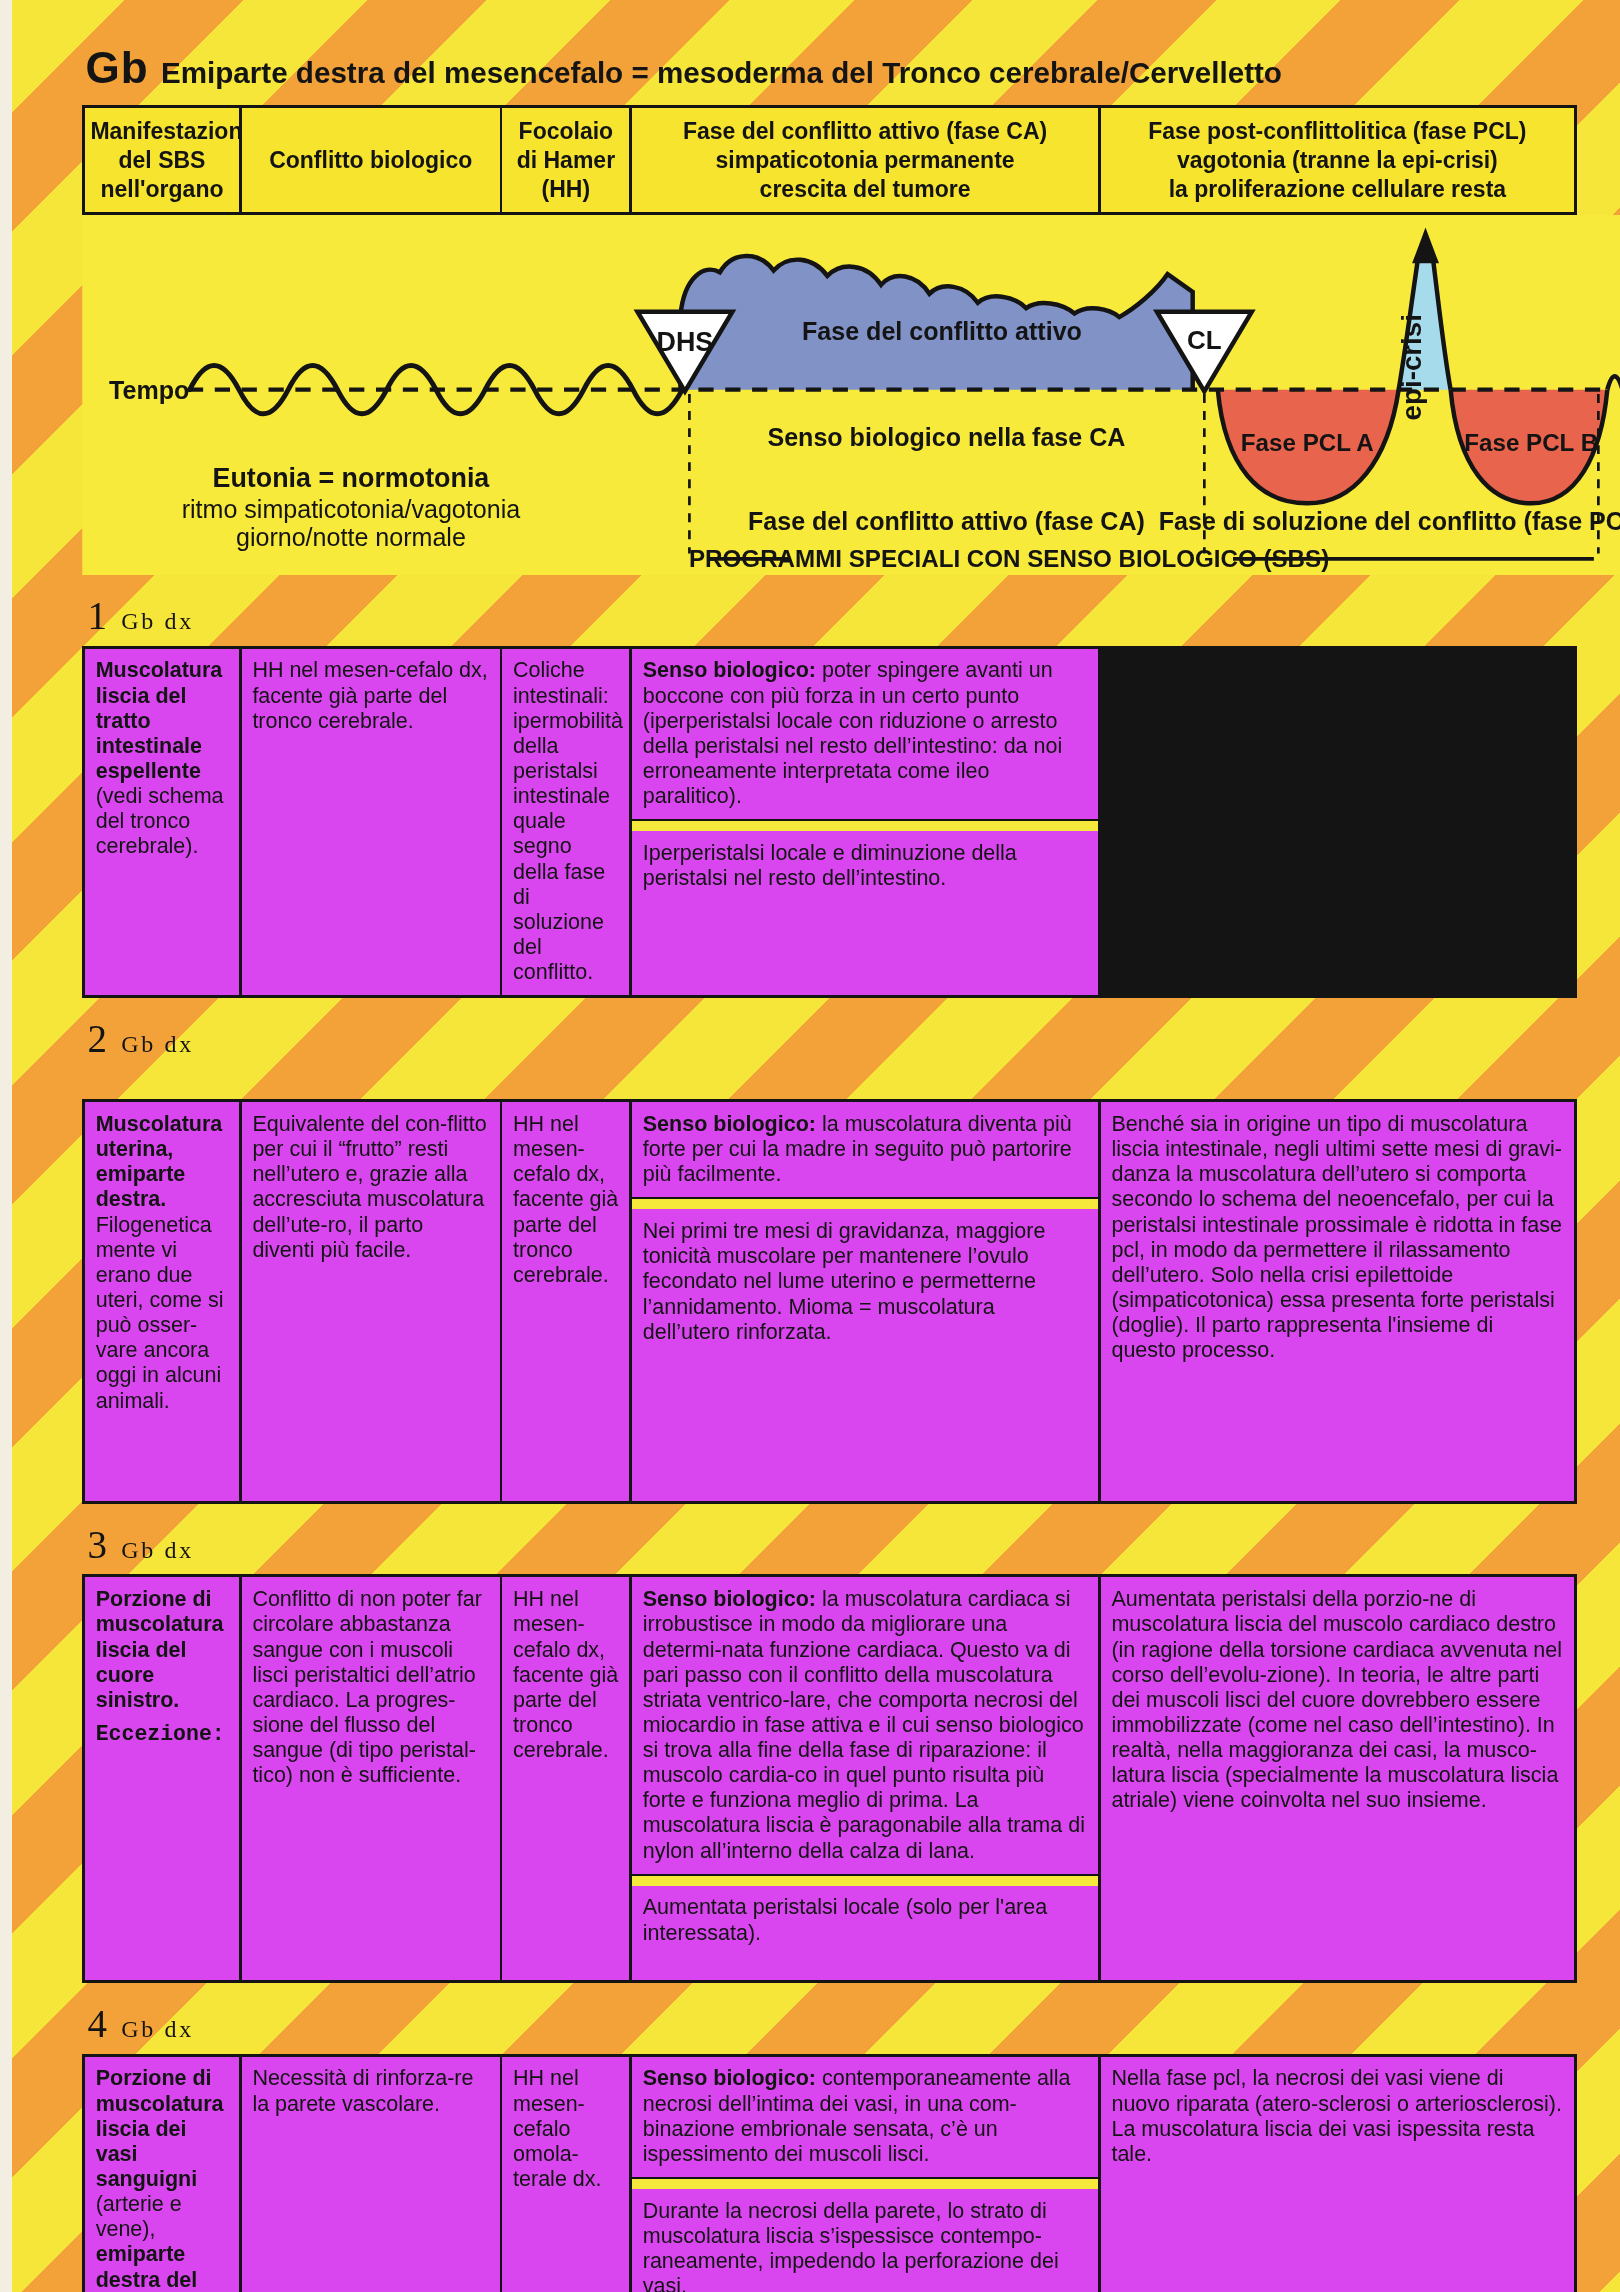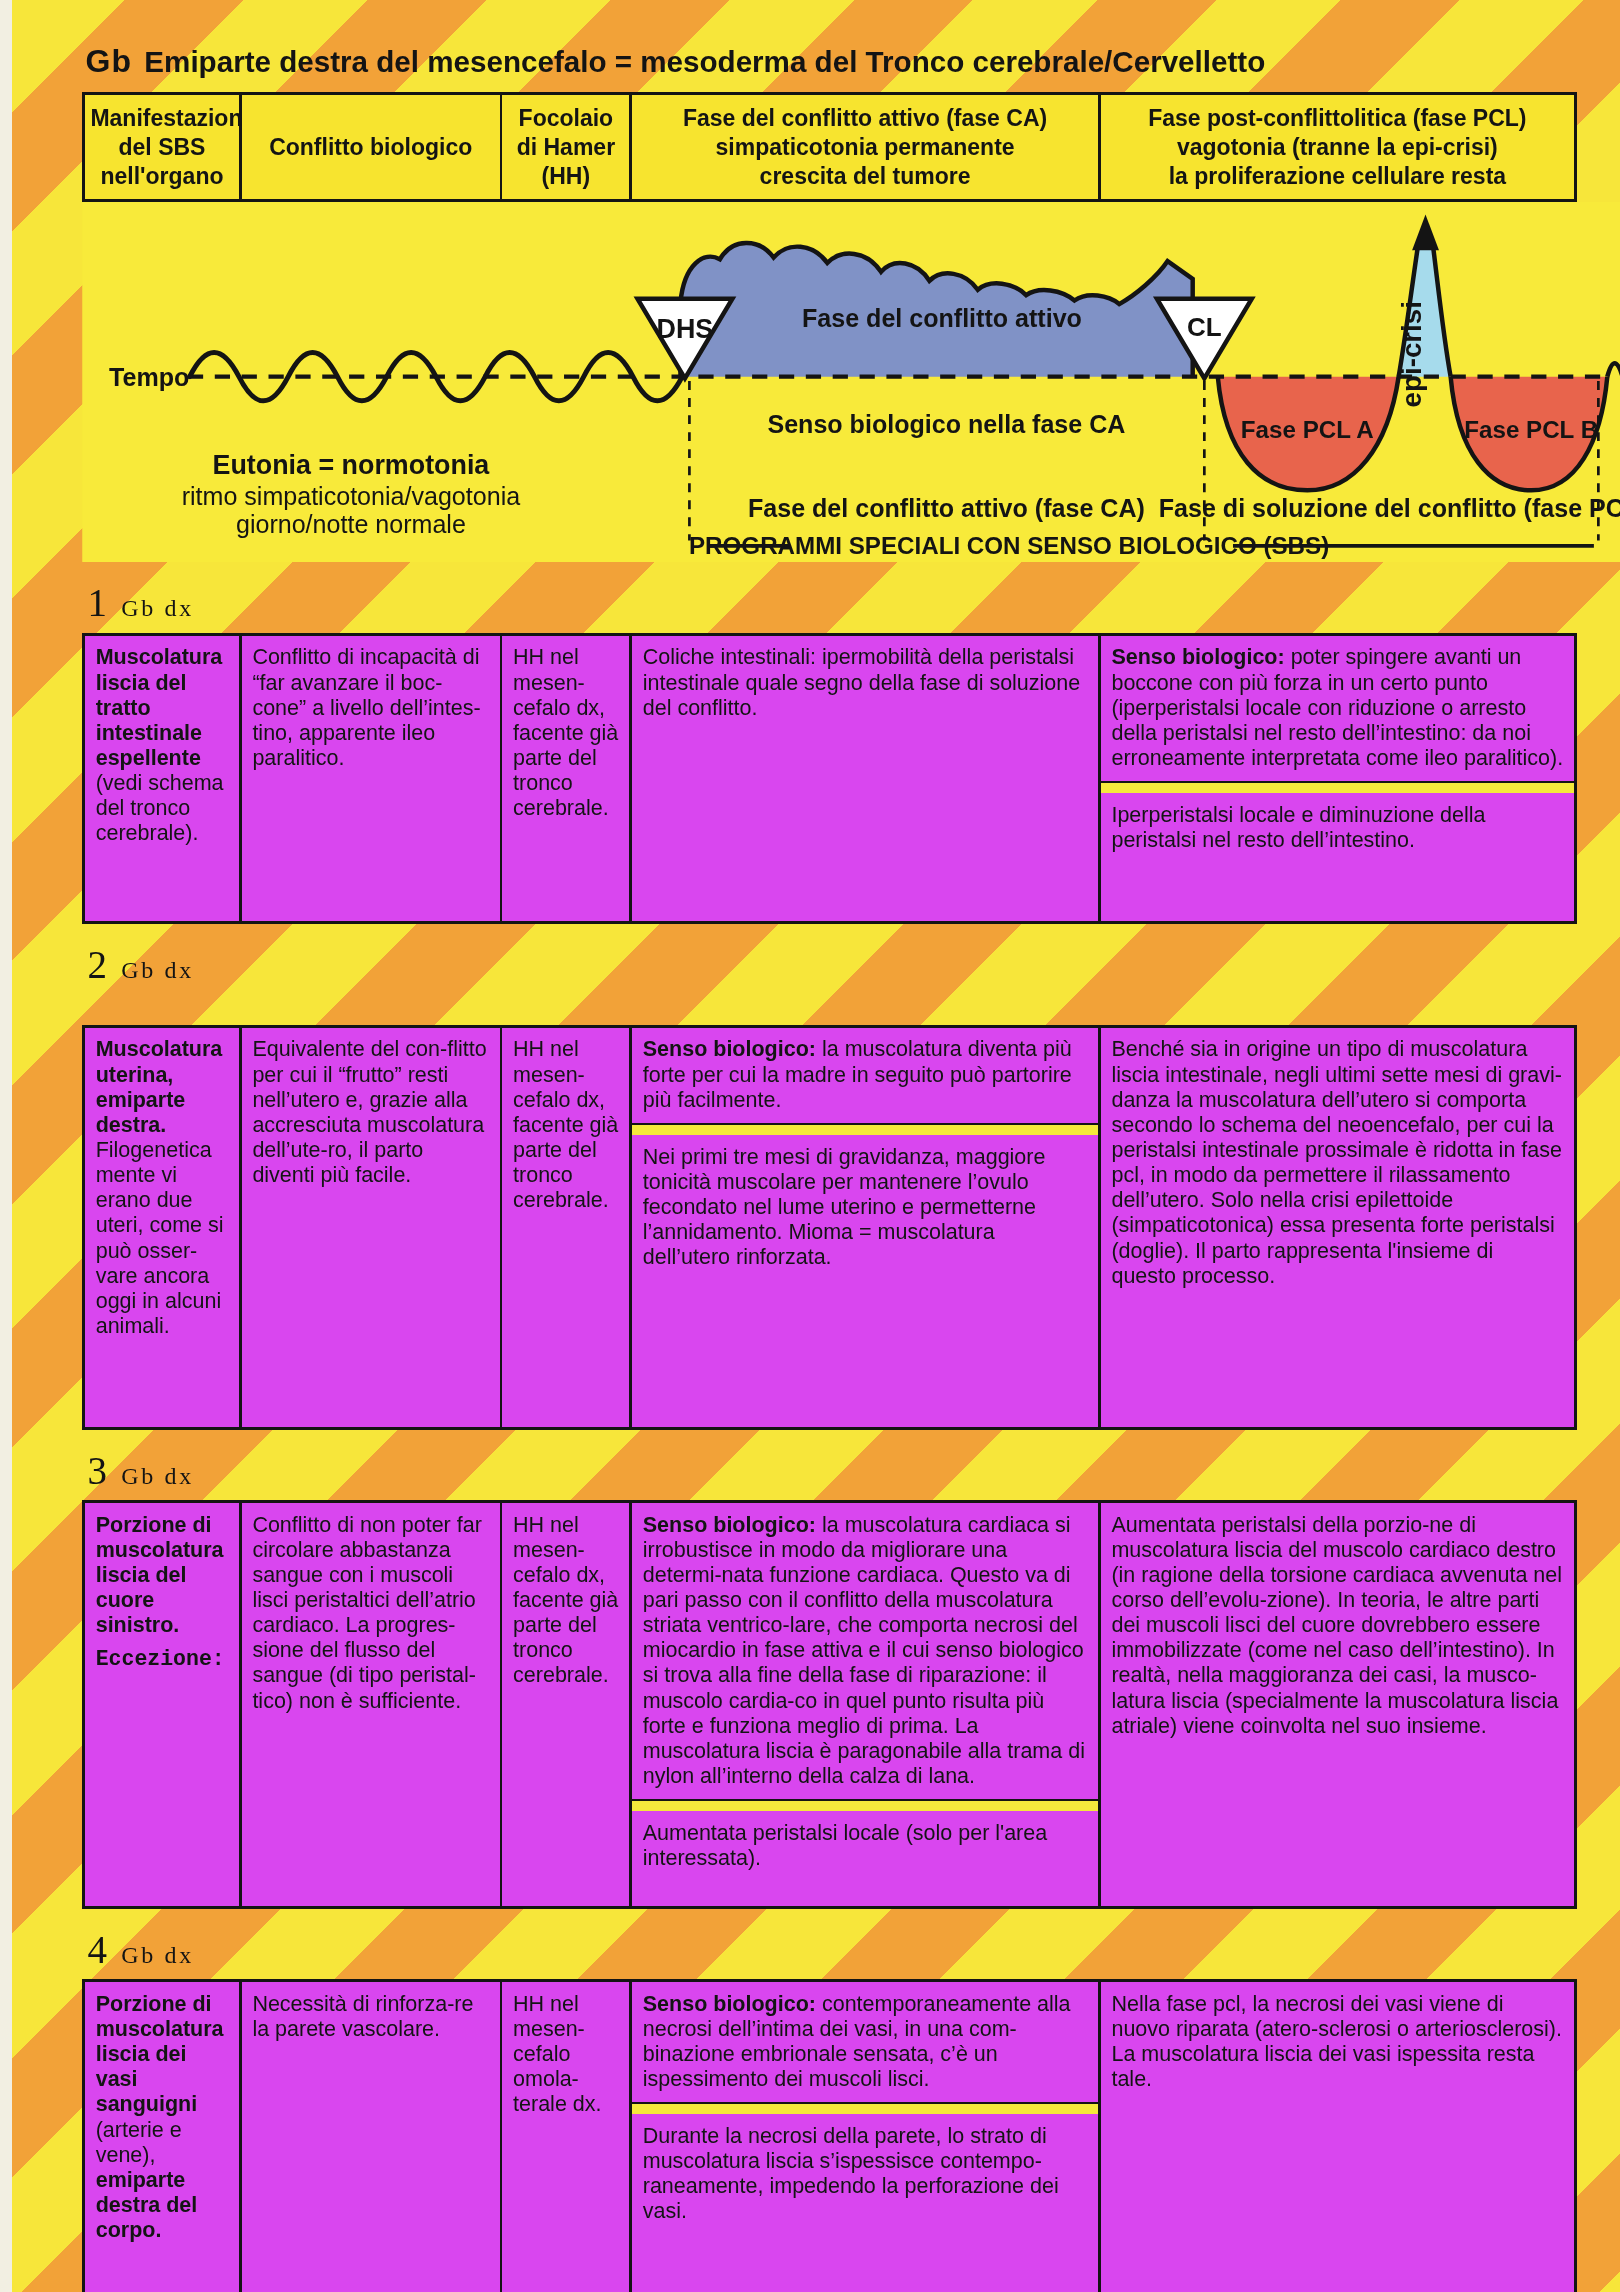--- a/index.html
+++ b/index.html
@@ -5,21 +5,21 @@
   html,body{margin:0;padding:0;}
   body{
     width:1620px;height:2293px;overflow:hidden;position:relative;
     background:repeating-linear-gradient(135deg,#f7e63a 0 88px,#f2a238 88px 172px);
     font-family:"Liberation Sans",sans-serif;color:#141414;
   }
   .scan-edge{position:absolute;left:0;top:0;width:11.6px;height:2293px;background:#f2efe2;}
   .content{position:relative;padding:39px 43px 0 82px;}
   
   .title{margin:3.6px 0 12.5px 3.6px;font-weight:bold;}
-  .title .gb{font-size:32px;letter-spacing:0.9px;}
+  .title .gb{font-size:44px;letter-spacing:0.9px;}
   .title .rest{font-size:29.6px;margin-left:12.5px;}
   
   .grid{display:grid;grid-template-columns:154px 258px 127px 466px 1fr;gap:2.7px;background:#141414;border:3.6px solid #141414;}
   .hcell{background:#f7e42f;font-weight:bold;font-size:23px;line-height:1.25;text-align:center;
     display:flex;flex-direction:column;justify-content:center;padding:9px 5.4px;min-height:82px;}
   
   .diagram{display:block;margin-top:0;margin-right:-49px;}
   .dtext{font-family:"Liberation Sans",sans-serif;font-weight:bold;fill:#141414;}
   .dreg{font-family:"Liberation Sans",sans-serif;fill:#141414;}
   
@@ -112,21 +112,20 @@
   </svg>
 
   <div class="row-label">
     <span class="num">1</span><span class="tag">Gb dx</span>
   </div>
   <div class="grid sbs r1">
     <div class="cell">
       <span class="b">Muscolatura liscia del tratto intestinale espellente</span>
       <span>(vedi schema del tronco cerebrale).</span>
     </div>
-    <div class="cell">Conflitto di incapacità di “far avanzare il boc-cone” a livello dell’intes-tino, apparente ileo paralitico.</div>
     <div class="cell">HH nel mesen-cefalo dx, facente già parte del tronco cerebrale.</div>
     <div class="cell">Coliche intestinali: ipermobilità della peristalsi intestinale quale segno della fase di soluzione del conflitto.</div>
     <div class="cell ca">
       <div class="ca-top">
         <span class="b">Senso biologico:</span>
         <span>poter spingere avanti un boccone con più forza in un certo punto (iperperistalsi locale con riduzione o arresto della peristalsi nel resto dell’intestino: da noi erroneamente interpretata come ileo paralitico).</span>
       </div>
       <div class="divider"></div>
       <div class="ca-bottom">Iperperistalsi locale e diminuzione della peristalsi nel resto dell’intestino.</div>
     </div>

